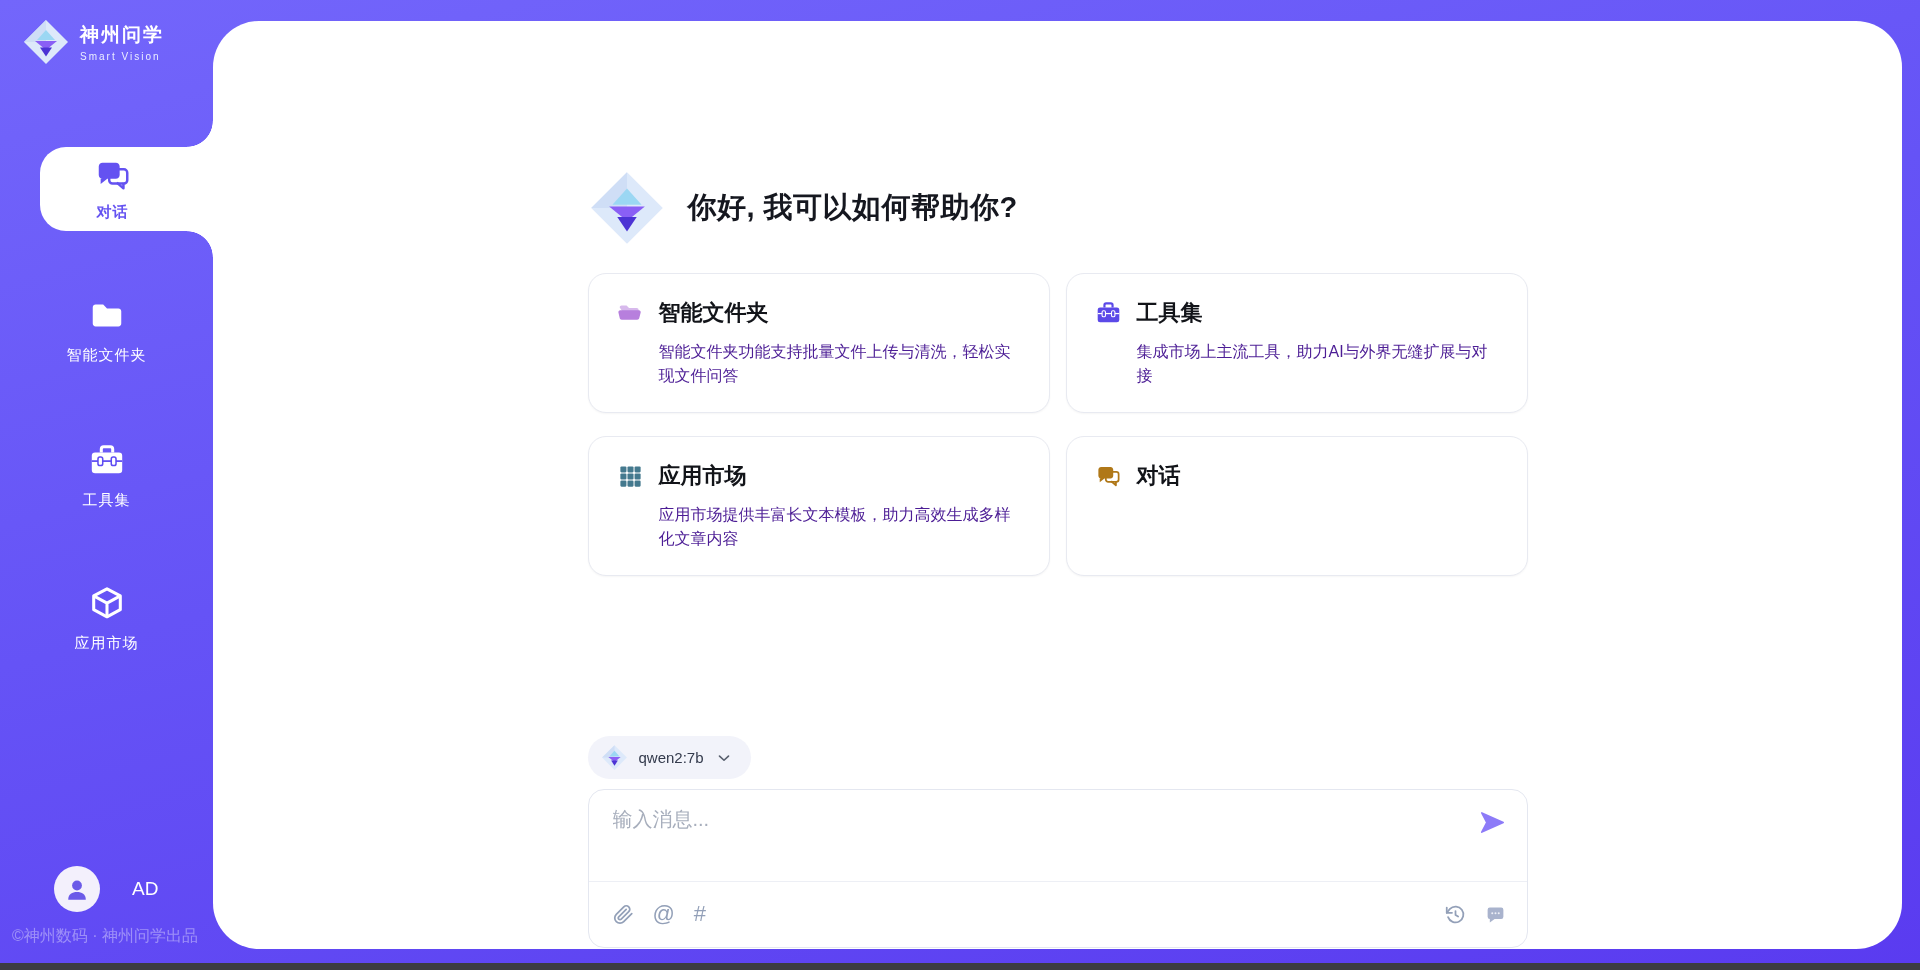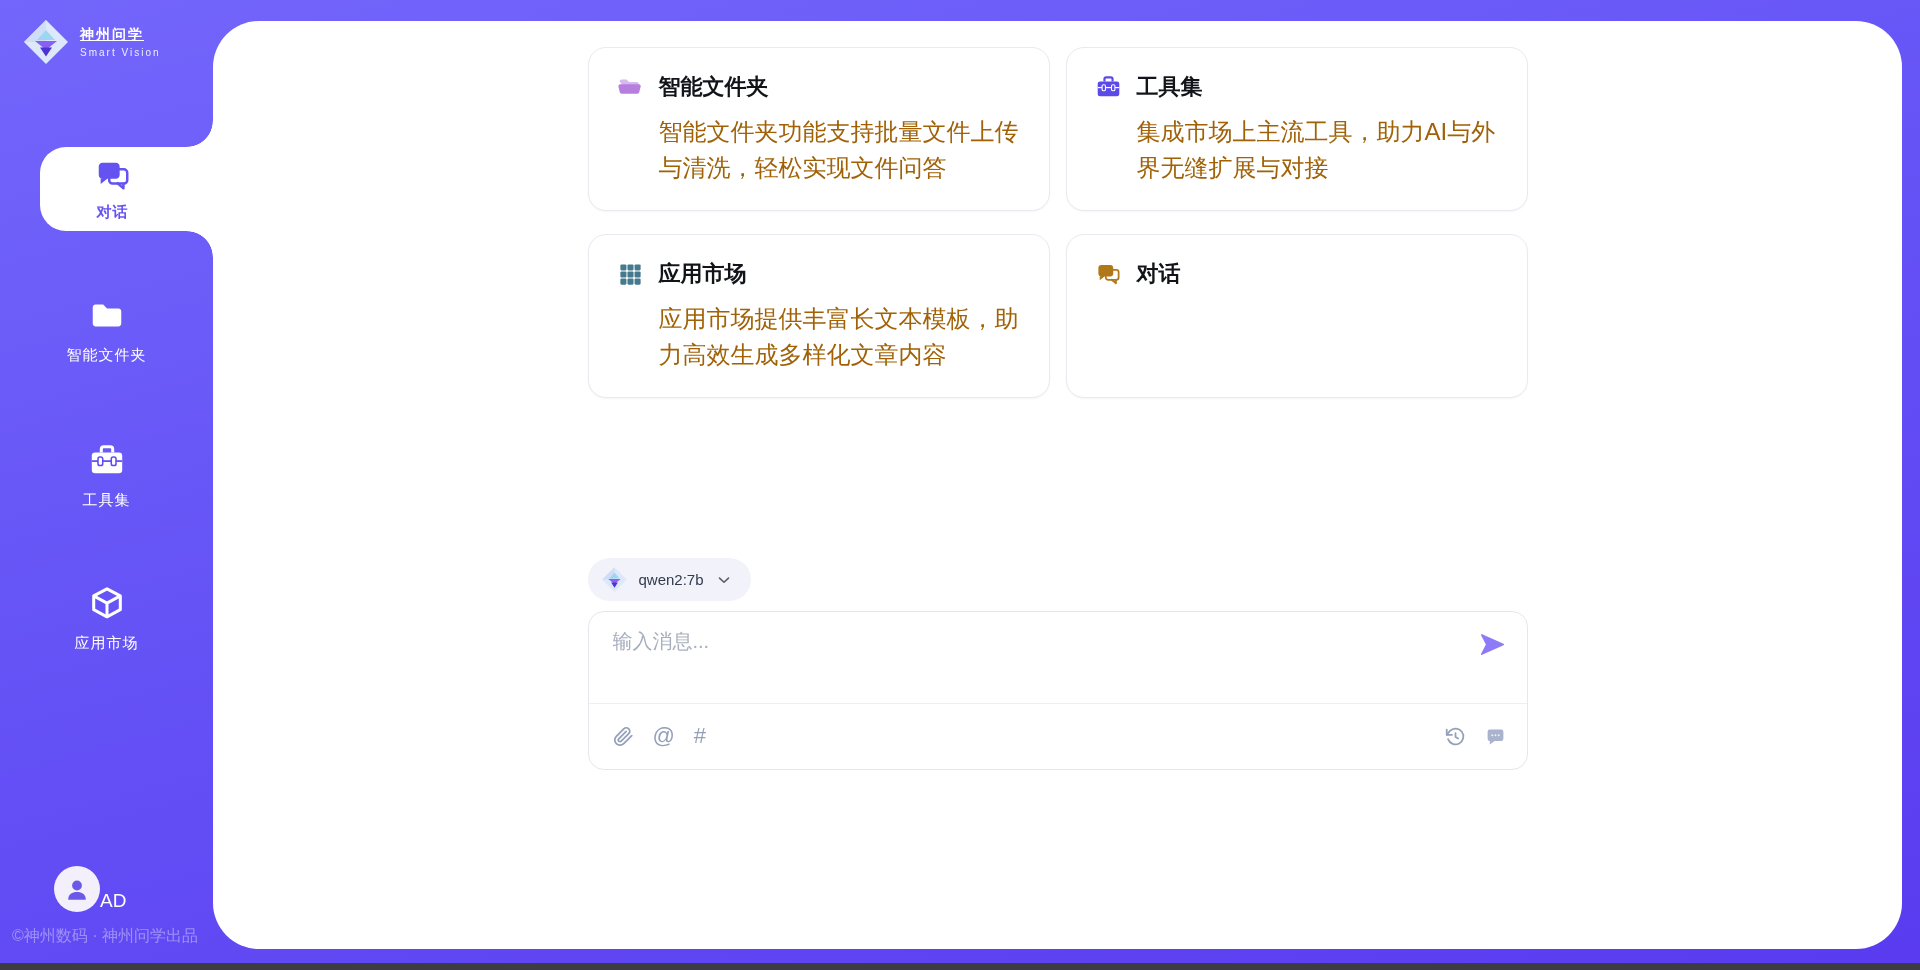--- a/index.html
+++ b/index.html
@@ -7,21 +7,21 @@
   body {
     position:relative;
     font-family:"Liberation Sans","DejaVu Sans",sans-serif;
     background:linear-gradient(165deg,#7366fb 0%,#6553f6 45%,#5a3bf0 100%);
     overflow:hidden;
   }
   
   .sidebar { position:absolute; left:0; top:0; width:213px; height:100%; z-index:3; }
   .brand { position:absolute; top:18px; left:22px; display:flex; align-items:center; gap:10px; }
   .brand-logo { width:48px; height:48px; }
-  .brand-name { color:#fff; font-size:14px; font-weight:700; letter-spacing:2px;text-decoration:underline; }
+  .brand-name { color:#fff; font-size:19px; font-weight:700; letter-spacing:2px; }
   .brand-sub { color:#eceeff; font-size:10px; letter-spacing:2px; margin-top:3px; }
 
   .nav-item { position:absolute; left:0; width:100%; display:flex; flex-direction:column;
               align-items:center; gap:10px; cursor:pointer; }
   .nav-icon { width:40px; height:40px; display:flex; align-items:center; justify-content:center; color:#fff; }
   .nav-icon svg { width:38px; height:38px; }
   .nav-label { color:#fff; font-size:15px; letter-spacing:1px; }
 
   .nav-item.active { left:40px; width:173px; top:147px; height:84px; background:#fff;
                      border-radius:26px 0 0 26px; justify-content:center; gap:7px;
@@ -32,21 +32,21 @@
     content:""; position:absolute; right:0; width:26px; height:26px;
   }
   .nav-item.active::before { top:-26px; background:radial-gradient(circle at 0 0, rgba(255,255,255,0) 25.4px, #fff 26px); }
   .nav-item.active::after  { bottom:-26px; background:radial-gradient(circle at 0 100%, rgba(255,255,255,0) 25.4px, #fff 26px); }
 
   .item-folder  { top:296px; }
   .item-toolbox { top:441px; --seam:#5e4bf2; }
   .item-cube    { top:584px; }
   .item-gear    { top:731px; }
 
-  .user-row { position:absolute; top:866px; left:54px; display:flex; align-items:flex-end; gap:0; cursor:pointer; }
+  .user-row { position:absolute; top:866px; left:54px; display:flex; align-items:center; gap:32px; cursor:pointer; }
   .avatar { width:46px; height:46px; border-radius:50%; background:#f3f0fc;
             display:flex; align-items:center; justify-content:center; }
   .avatar svg { width:28px; height:28px; }
   .user-name { color:#fff; font-size:19px; font-weight:500; }
 
   .side-footer { position:absolute; top:926px; left:12px; width:200px;
                  color:rgba(255,255,255,.38); font-size:16px; white-space:nowrap; }
 
   
   .panel { position:absolute; left:213px; top:21px; width:1689px; height:928px;
@@ -57,21 +57,21 @@
   .greeting-logo { width:78px; height:78px; }
   .greeting h1 { font-size:29px; font-weight:700; color:#15171f; letter-spacing:.5px; }
 
   .cards { margin-top:26px; display:grid; grid-template-columns:1fr 1fr; gap:23px 16px; }
   .card { background:#fff; border:1px solid #e8eaf1; border-radius:18px; padding:24px 28px;
           min-height:128px; box-shadow:0 1px 2px rgba(23,26,31,.04); cursor:pointer; }
   .card-head { display:flex; align-items:center; gap:15px; }
   .card-icon { width:27px; height:27px; display:flex; }
   .card-icon svg { width:27px; height:27px; }
   .card-title { font-size:22px; font-weight:700; color:#121419; }
-  .card-desc { margin:12px 0 0 42px; font-size:24px; line-height:1.5; color:#a16207; }
+  .card-desc { margin:12px 0 0 42px; font-size:16px; line-height:1.5; color:#4c1d95; }
   .icon-c1 { color:#b77fdd; }
   .icon-c2 { color:#5b49e8; --seam:#ffffff; }
   .icon-c3 { color:#44798e; }
   .icon-c4 { color:#b07818; }
 
   .pill-row { margin-top:160px; }
   .model-pill { display:inline-flex; align-items:center; gap:11px; background:#f2f3fa;
                 border:none; border-radius:24px; padding:8px 18px 8px 13px; cursor:pointer; }
   .model-pill .pill-logo { width:27px; height:27px; }
   .model-name { font-size:15px; color:#333a4c; }
@@ -239,20 +239,26 @@
         </span>
       <span class="user-name">AD</span>
     </div>
 
     <div class="side-footer">©神州数码 · 神州问学出品</div>
   </aside>
 
   <main class="panel">
     <div class="content">
 
+      <div class="greeting">
+        <svg class="greeting-logo">
+            <use href="#sym-diamond"></use>
+          </svg>
+        <h1>你好, 我可以如何帮助你?</h1>
+      </div>
 
       <div class="cards">
 
         <div class="card">
           <div class="card-head">
             <span class="card-icon icon-c1">
                 <svg>
                   <use href="#sym-folder-open"></use>
                 </svg>
               </span>

